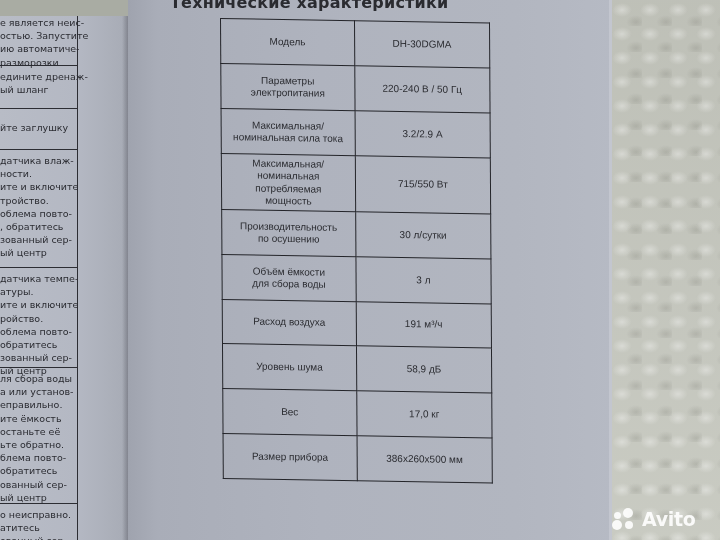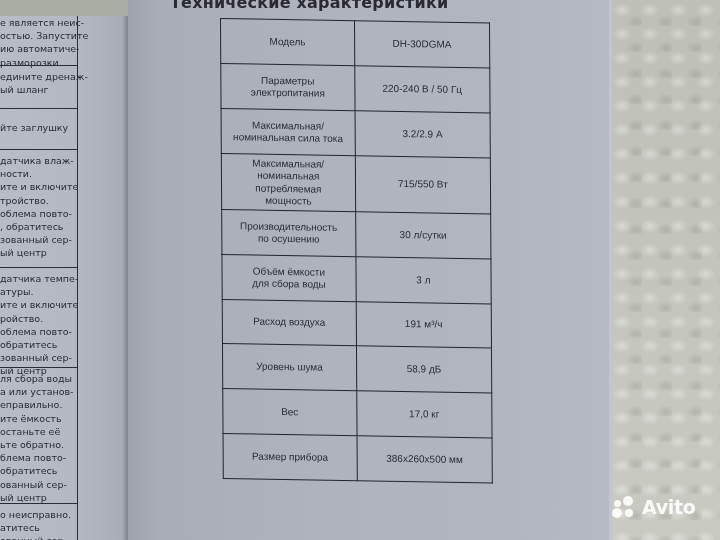--- a/index.html
+++ b/index.html
@@ -64,21 +64,21 @@
       text-align: center; vertical-align: middle;
       font-family: "Liberation Sans", sans-serif;
       font-size: 10px; line-height: 12.5px; color: #2b2c31;
     }
     .spec-table td.label { width: 134px; }
     .spec-table td.value { width: 136px; }
 
     
     .watermark {
       position: absolute; left: 612px; top: 496px; height: 34px; width: 100px;
-      display: flex; align-items: flex-start; gap: 4px;
+      display: flex; align-items: flex-end; gap: 4px;
     }
     .wm-dots { position: relative; width: 26px; height: 22px; }
     .wm-dots span { position: absolute; border-radius: 50%; background: rgba(255,255,255,0.88); }
     .wm-text {
       font-family: "DejaVu Sans", sans-serif; font-weight: bold;
       font-size: 19px; color: rgba(255,255,255,0.9); letter-spacing: -0.3px;
     }
   </style>
 </head>
 <body>

